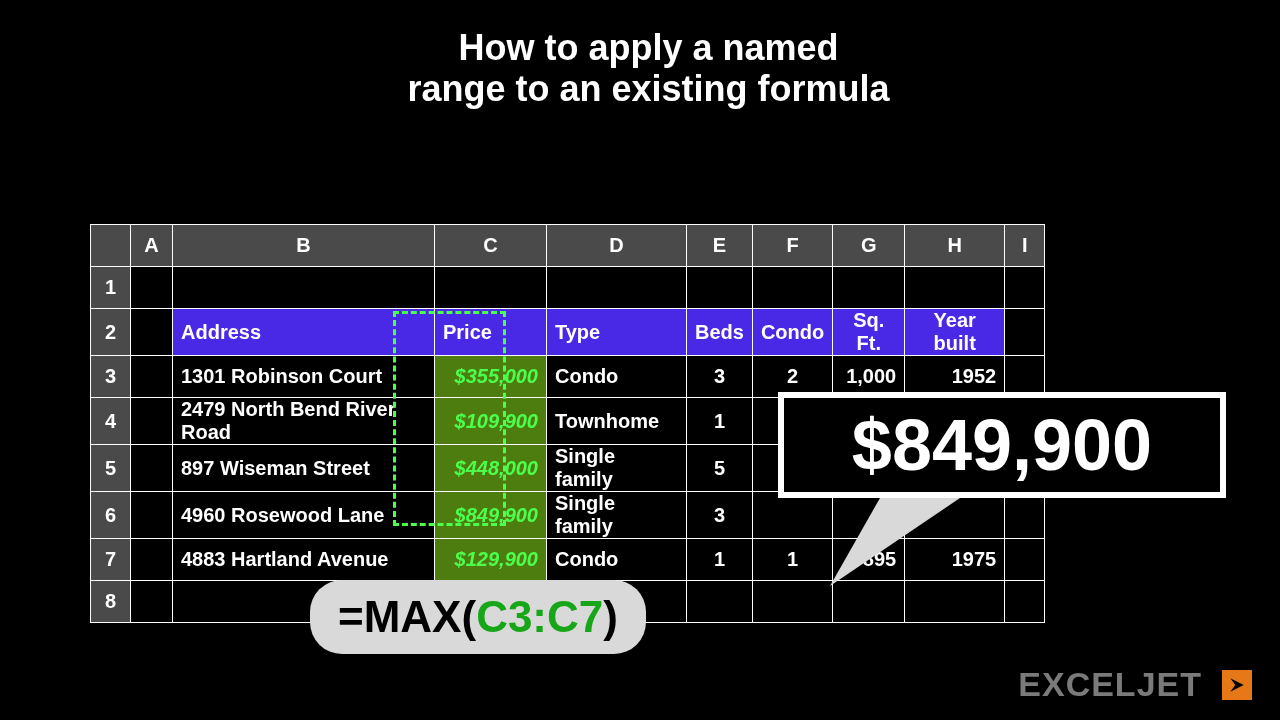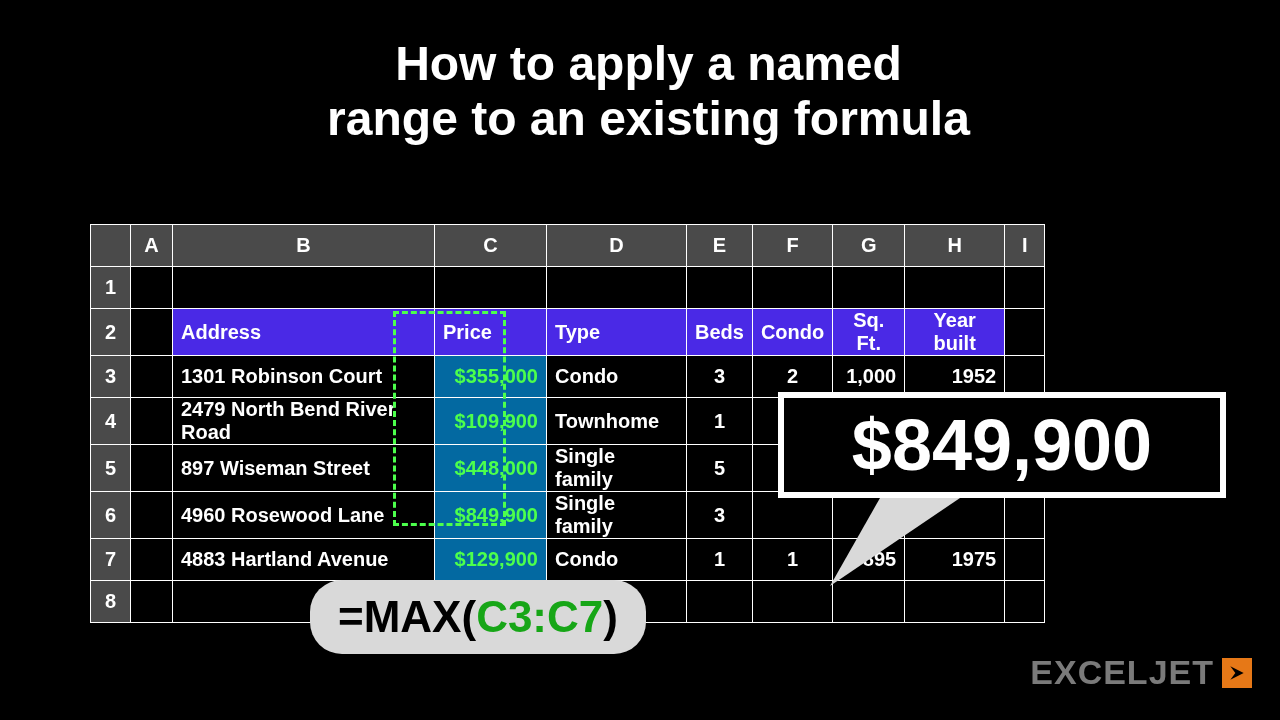--- a/index.html
+++ b/index.html
@@ -1,34 +1,34 @@
 <!DOCTYPE html>
 <html><head>
 <meta charset="utf-8">
 <style>
   html, body { margin:0; padding:0; width:1280px; height:720px; background:#000; font-family:"Segoe UI", Arial, sans-serif; color:#fff; overflow:hidden; }
-  .title { text-align:center; font-weight:700; font-size:48px; line-height:1.15; margin-top:36px;padding-left:17px; }
+  .title { text-align:center; font-weight:700; font-size:36px; line-height:1.15; margin-top:27px;padding-left:17px; }
   .sheet { position:absolute; left:90px; top:224px; border-collapse:collapse; }
   .sheet th, .sheet td { border:1px solid #fff; height:42px; box-sizing:border-box; font-size:20px; font-weight:700; }
   .sheet th { background:#4a4a4a; text-align:center; }
   .rowhdr { background:#4a4a4a; text-align:center; font-size:24px; }
   .colA { width:42px; } .colB { width:262px; } .colC { width:112px; } .colD { width:140px; }
   .colE { width:60px; } .colF { width:72px; } .colG { width:72px; } .colH { width:100px; } .colI { width:40px; }
   .dhdr { background:#4a29e6 !important; color:#fff; font-weight:700; padding:0 8px; text-align:left; font-size:18px; }
   .dhdr.c { text-align:center; }
   .tdL { padding:0 8px; text-align:left;margin-left:23px; }
   .tdR { padding:0 8px; text-align:right; }
   .tdC { text-align:center; }
-  .price { background:#0369a1; color:#4cff4c; position:relative; }
+  .price { background:#4d7c0f; color:#4cff4c; position:relative;font-style:italic; }
   .marq { position:absolute; left:393px; top:311px; width:113px; height:215px; border:3px dashed #4cff4c; box-sizing:border-box; pointer-events:none; z-index:5; }
   .resultbox { position:absolute; left:778px; top:392px; width:448px; height:106px; background:#000; border:6px solid #fff; box-sizing:border-box; display:flex; align-items:center; justify-content:center; font-size:72px; font-weight:700; z-index:6; }
   .pointer { position:absolute; left:830px; top:498px; width:130px; height:88px; z-index:4; }
   .formula { position:absolute; left:310px; top:580px; background:#d9d9d9; color:#000; font-size:44px; font-weight:600; padding:12px 28px; border-radius:32px; z-index:7; }
   .formula .rng { color:#17a617; }
-  .logo { position:absolute; right:28px; bottom:28px; font-size:34px; font-weight:800; color:#7a7a7a; letter-spacing:1px; display:flex; align-items:center; gap:8px; }
+  .logo { position:absolute; right:28px; bottom:16px; font-size:34px; font-weight:800; color:#7a7a7a; letter-spacing:1px; display:flex; align-items:center; gap:20px; }
   .logo-icon { width:30px; height:30px; background:#e67817; display:flex; align-items:center; justify-content:center; }
   .logo-icon svg { width:20px; height:20px; }
 </style>
 </head>
 <body>
 
 <div class="title">
   <span>How to apply a named</span><br>
   <span>range to an existing formula</span>
 </div>

